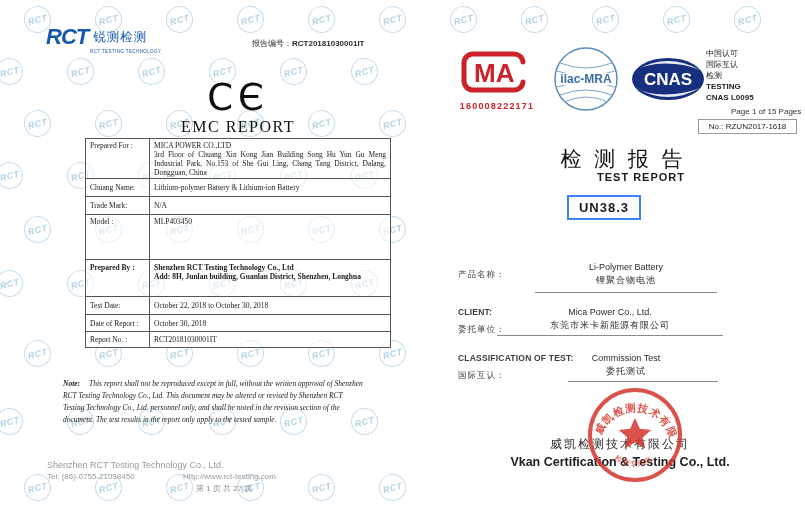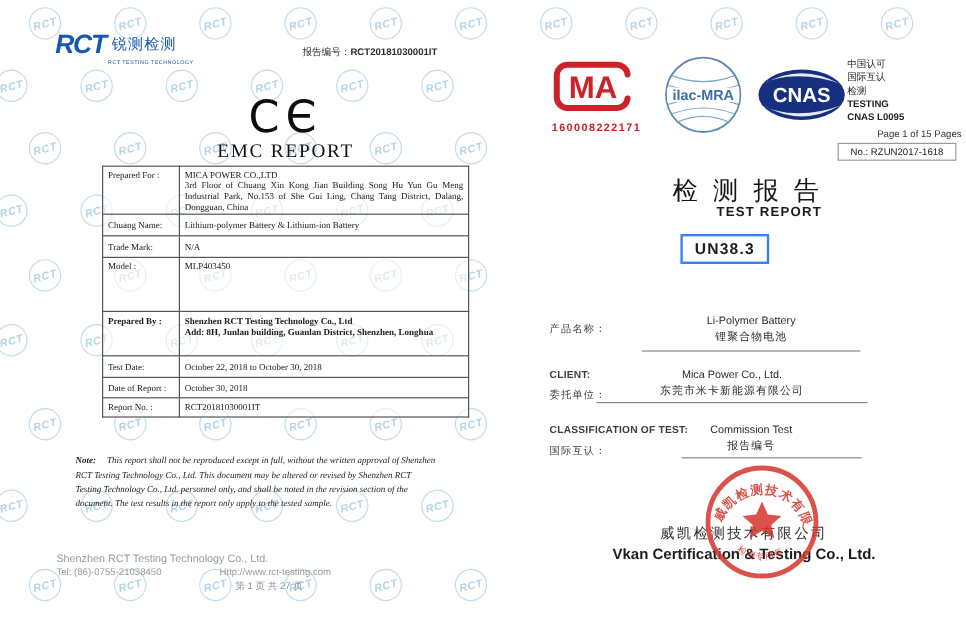--- a/index.html
+++ b/index.html
@@ -269,21 +269,21 @@
       <div class="val-cn">东莞市米卡新能源有限公司</div>
     </div>
     <div class="underline"></div>
   </div>
 
   <div class="field field-3">
     <div class="lab-en">CLASSIFICATION OF TEST:</div>
     <div class="lab-cn">国际互认：</div>
     <div class="val">
       <div class="val-en">Commission Test</div>
-      <div class="val-cn">报告编号</div>
+      <div class="val-cn">委托测试</div>
     </div>
     <div class="underline"></div>
   </div>
 
   <div class="abs company">
     <div class="company-cn">威凯检测技术有限公司</div>
     <div class="company-en">Vkan Certification &amp; Testing Co., Ltd.</div>
   </div>
 
   <div class="abs stamp">

